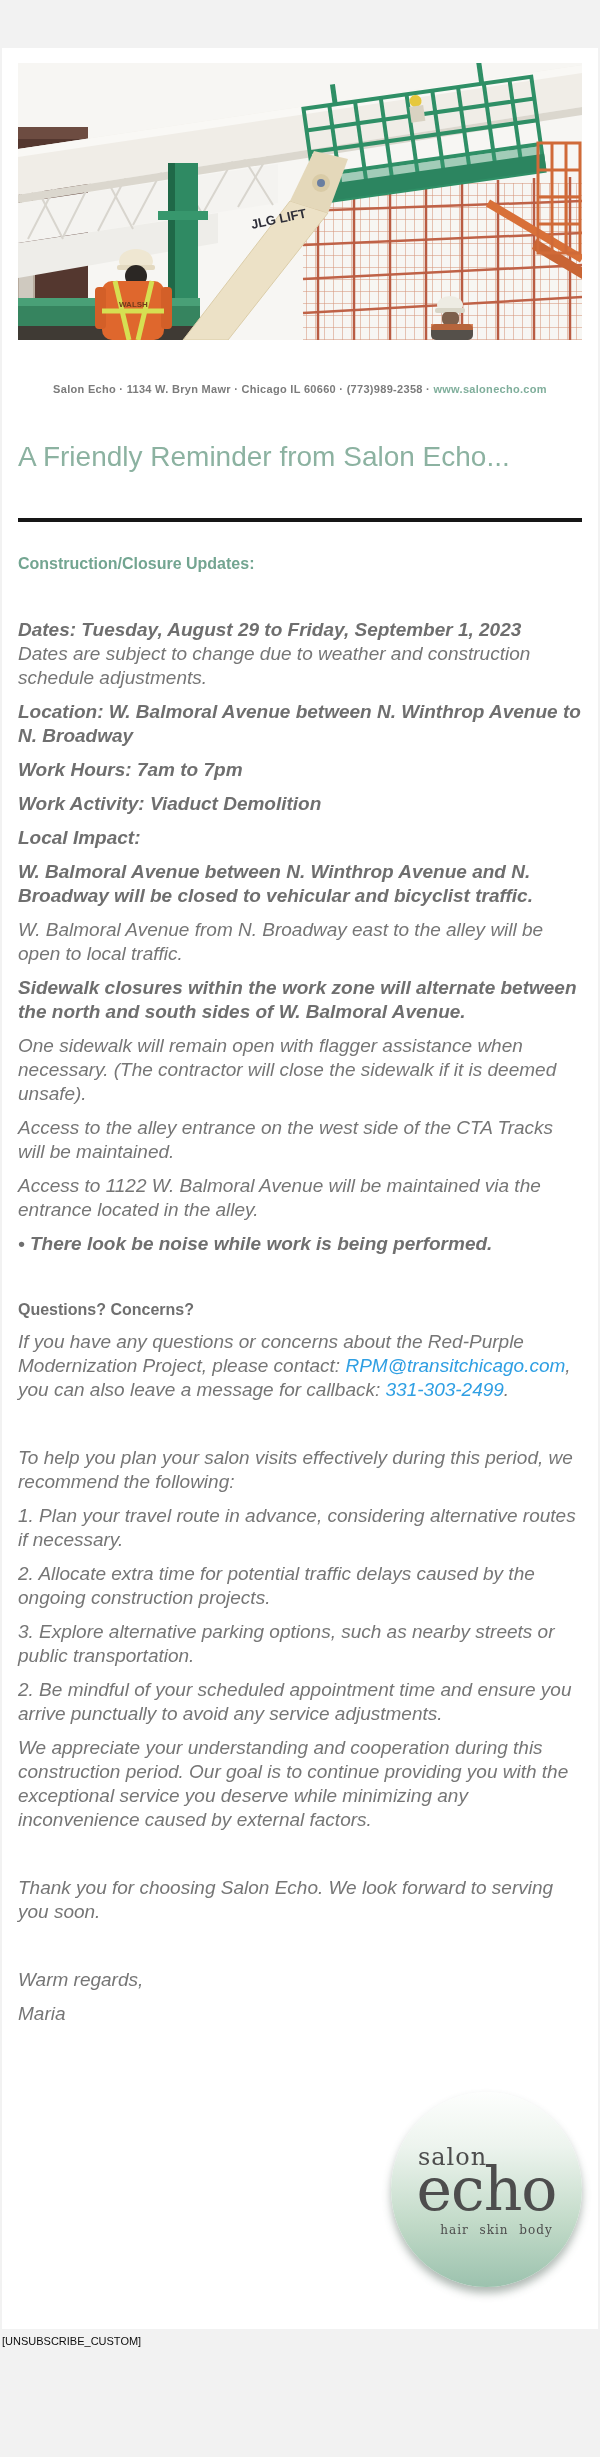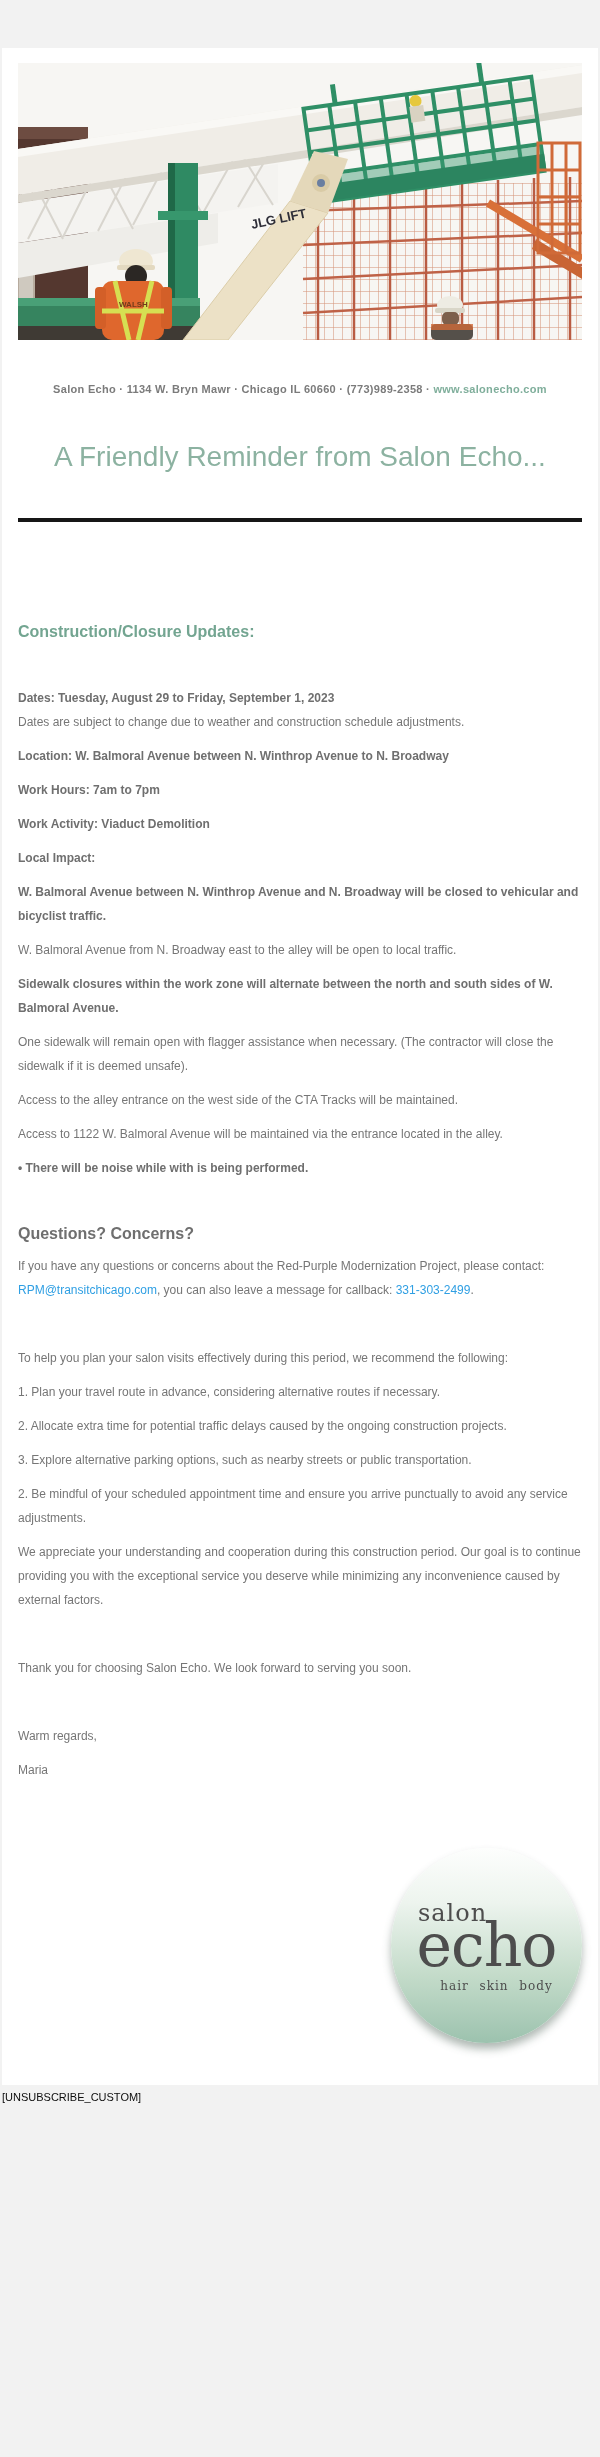--- a/index.html
+++ b/index.html
@@ -4,27 +4,27 @@
 <style>
   html, body { margin:0; padding:0; background:#f2f2f2; }
   body { width:600px; font-family:"Liberation Sans", sans-serif; }
   .page { width:600px; height:2457px; overflow:hidden; background:#f2f2f2; }
   .container { background:#ffffff; margin:48px 2px 0; padding:15px 16px 42px; box-sizing:border-box; }
   .hero { height:277px; font-size:0; }
   .hero svg { display:block; }
   .contact { margin-top:42px; text-align:center; font-size:11px; line-height:14px;
              font-weight:bold; letter-spacing:0.3px; color:#7b7b7b; }
   .contact a { color:#7fae9b; text-decoration:none; font-weight:bold; }
-  .headline { margin-top:44px; text-align:center; font-size:28px; line-height:34px;
+  .headline { margin-top:44px; text-align:left; font-size:28px; line-height:34px;
               font-weight:400; color:#8cb2a1; }
   .divider { margin-top:44px; height:4px; background:#161616; }
   .sec-heading { font-size:16px; line-height:20px; font-weight:bold; color:#73a591; margin:10px 0 0; }
-  .sec-heading.first { margin-top:100px; }
+  .sec-heading.first { margin-top:32px; }
   .sub-heading { font-size:16px; line-height:20px; font-weight:bold; color:#6f6f6f; margin:10px 0 0; }
-  p { font-size:12px; line-height:24px; color:#767676; margin:10px 0 0; }
+  p { font-size:19px; line-height:24px; color:#767676; margin:10px 0 0;font-style:italic; }
   p.bold, strong { font-weight:bold; color:#6f6f6f; }
   strong.block { display:block; }
   .blank { height:24px; margin-top:10px; }
   a.blue { color:#2f9fe3; text-decoration:none; }
   .logo-wrap { margin-top:66px; display:flex; justify-content:flex-end; }
   .logo { width:191px; height:195px; border-radius:50%;
           background:linear-gradient(180deg,#fdfefd 0%,#edf4ee 28%,#c3dbc9 66%,#9cc2ae 100%);
           box-shadow:0 6px 9px rgba(80,100,88,0.45);
           display:flex; flex-direction:column; align-items:center; justify-content:center;
           font-family:"DejaVu Serif", serif; color:#4d4d4d; }
@@ -182,21 +182,21 @@
     <p class="bold">Location: W. Balmoral Avenue between N. Winthrop Avenue to N. Broadway</p>
     <p class="bold">Work Hours: 7am to 7pm</p>
     <p class="bold">Work Activity: Viaduct Demolition</p>
     <p class="bold">Local Impact:</p>
     <p class="bold">W. Balmoral Avenue between N. Winthrop Avenue and N. Broadway will be closed to vehicular and bicyclist traffic.</p>
     <p>W. Balmoral Avenue from N. Broadway east to the alley will be open to local traffic.</p>
     <p class="bold">Sidewalk closures within the work zone will alternate between the north and south sides of W. Balmoral Avenue.</p>
     <p>One sidewalk will remain open with flagger assistance when necessary. (The contractor will close the sidewalk if it is deemed unsafe).</p>
     <p>Access to the alley entrance on the west side of the CTA Tracks will be maintained.</p>
     <p>Access to 1122 W. Balmoral Avenue will be maintained via the entrance located in the alley.</p>
-    <p class="bold">• There will be noise while with is being performed.</p>
+    <p class="bold">• There look be noise while work is being performed.</p>
 
     <div class="blank"></div>
     <div class="sub-heading">Questions? Concerns?</div>
     <p><span>If you have any questions or concerns about the Red-Purple Modernization Project, please contact: </span><a href="#" class="blue">RPM@transitchicago.com</a><span>, you can also leave a message for callback: </span><a href="#" class="blue">331-303-2499</a><span>.</span></p>
 
     <div class="blank"></div>
     <p>To help you plan your salon visits effectively during this period, we recommend the following:</p>
     <p>1. Plan your travel route in advance, considering alternative routes if necessary.</p>
     <p>2. Allocate extra time for potential traffic delays caused by the ongoing construction projects.</p>
     <p>3. Explore alternative parking options, such as nearby streets or public transportation.</p>

